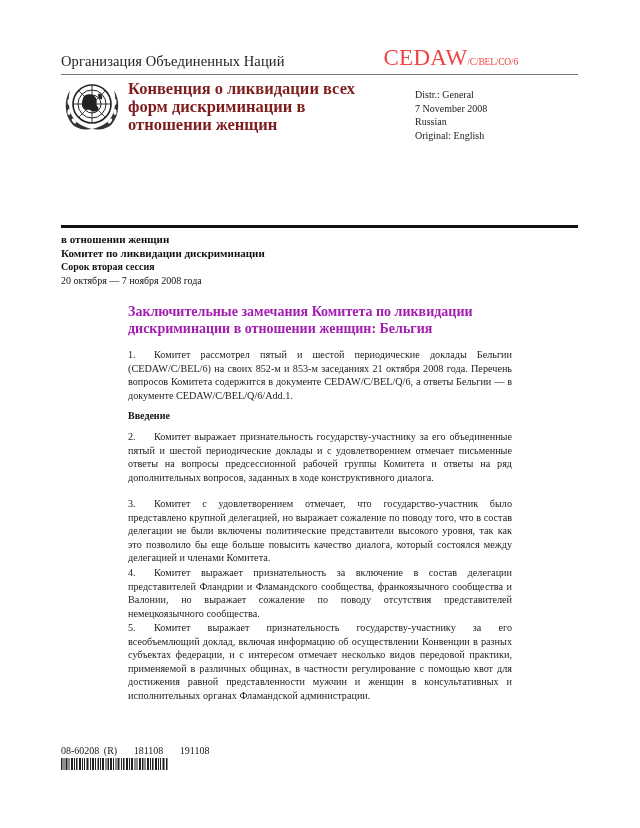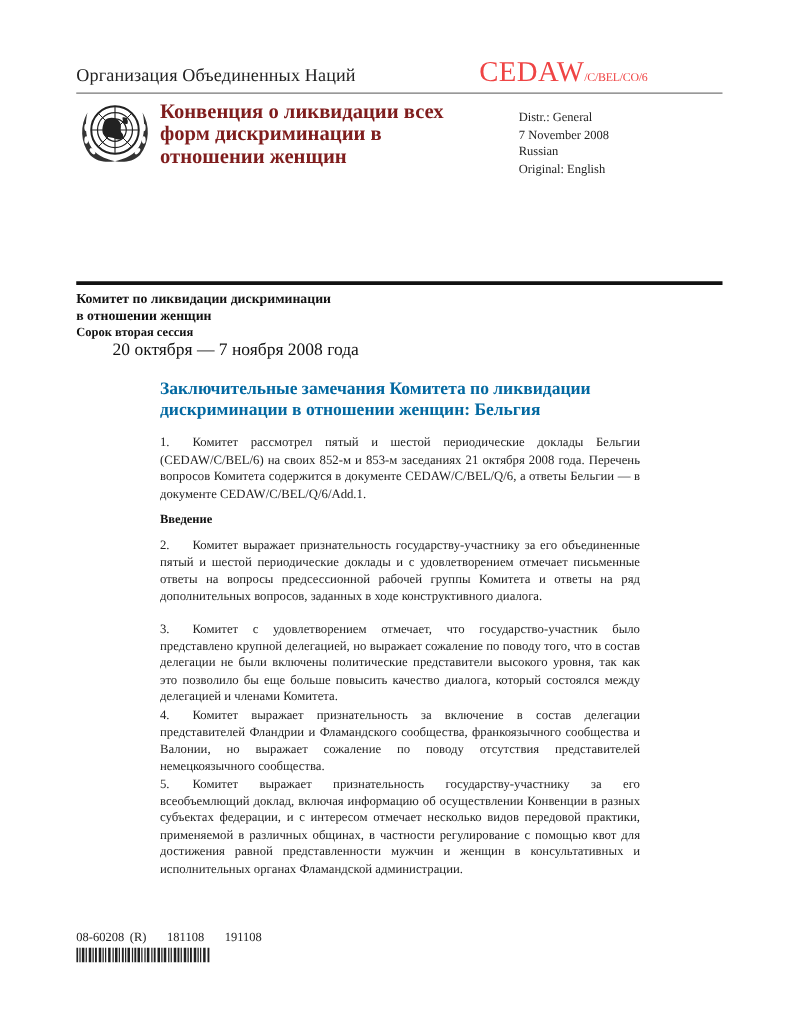--- a/index.html
+++ b/index.html
@@ -89,30 +89,30 @@
     .committee {
       position: absolute;
       left: 61px;
       top: 233px;
       font-size: 11px;
       line-height: 13.5px;
       color: #111;
     }
     .committee .b { font-weight: bold; }
     .committee .sess { font-weight: bold; font-size: 10px; }
-    .committee .dates { font-size: 14px; margin-left: 29px; }
+    .committee .dates { font-size: 10px; }
     .doc-title {
       position: absolute;
       left: 128px;
       top: 303px;
       width: 400px;
       font-size: 14px;
       font-weight: bold;
       line-height: 17px;
-      color: #0369a1;
+      color: #a21caf;
     }
     .body-text {
       position: absolute;
       left: 128px;
       width: 384px;
       font-size: 10.2px;
       line-height: 13.6px;
       color: #222;
       text-align: justify;
     }
@@ -191,22 +191,22 @@
   <div class="distr">
     <div>Distr.: General</div>
     <div>7 November 2008</div>
     <div>Russian</div>
     <div>Original: English</div>
   </div>
 
   <div class="rule-thick"></div>
 
   <div class="committee">
+    <div class="b">в отношении женщин</div>
     <div class="b">Комитет по ликвидации дискриминации</div>
-    <div class="b">в отношении женщин</div>
     <div class="sess">Сорок вторая сессия</div>
     <div class="dates">20 октября — 7 ноября 2008 года</div>
   </div>
 
   <div class="doc-title">Заключительные замечания Комитета по ликвидации дискриминации в отношении женщин: Бельгия</div>
 
   <div class="body-text" style="top:348px;">
     <span class="para-num">1.</span><span>Комитет рассмотрел пятый и шестой периодические доклады Бельгии (CEDAW/C/BEL/6) на своих 852-м и 853-м заседаниях 21 октября 2008 года. Перечень вопросов Комитета содержится в документе CEDAW/C/BEL/Q/6, а ответы Бельгии — в документе CEDAW/C/BEL/Q/6/Add.1.</span>
   </div>
 

